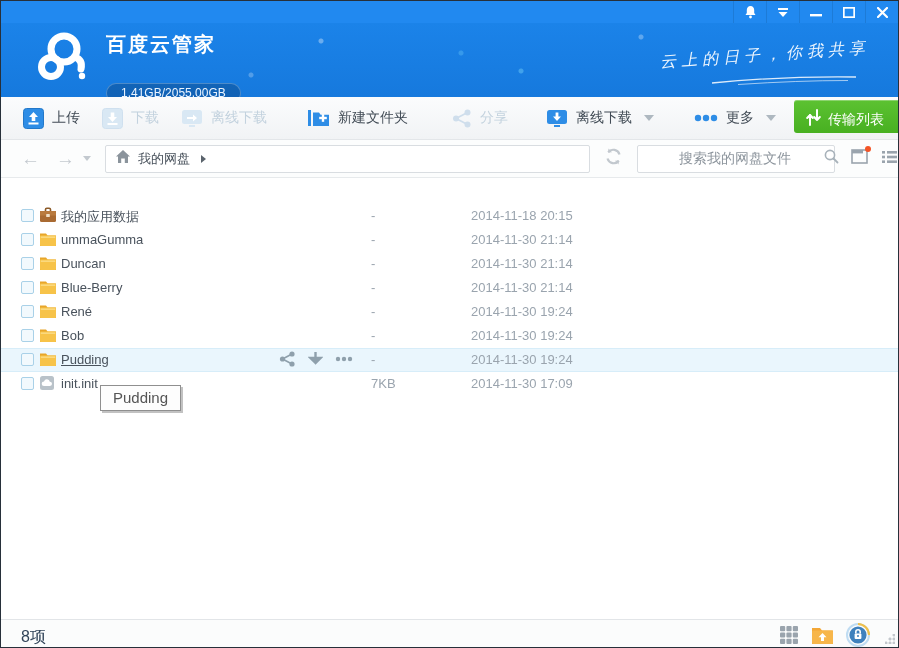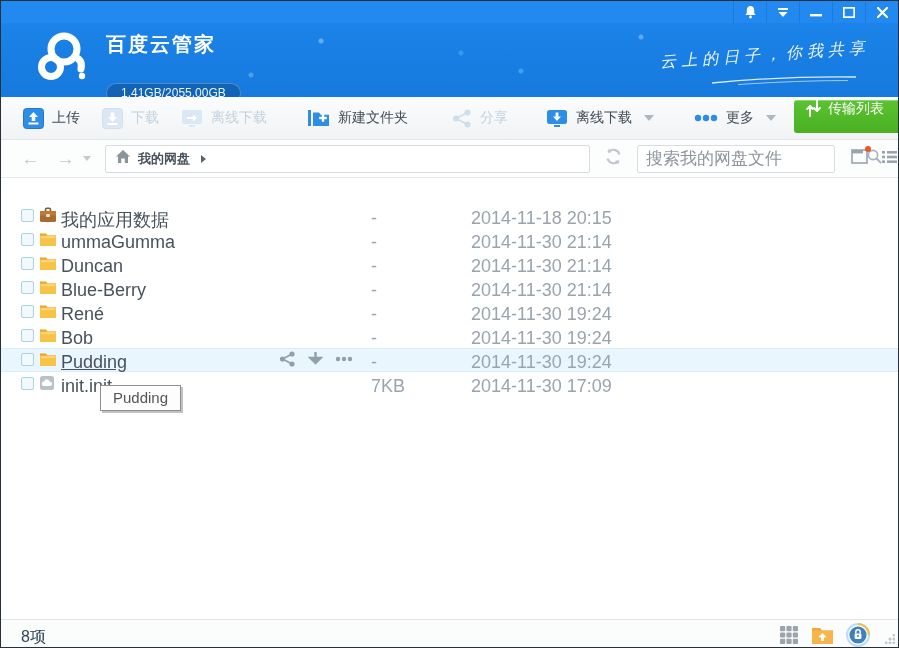--- a/index.html
+++ b/index.html
@@ -27,48 +27,48 @@
   .storage-pill{ margin-top:25px; display:inline-block; background:rgba(8,56,110,0.35); border:1px solid rgba(255,255,255,0.25); color:#eaf4ff; font-size:12px; padding:2px 14px; border-radius:10px; }
   .slogan{ position:absolute; right:28px; top:22px; color:rgba(255,255,255,0.92); font-size:16px; font-style:italic; letter-spacing:5px; transform:rotate(-4deg); }
   .slogan-swoosh{ position:absolute; right:40px; top:52px; width:150px; height:10px; }
 
   
   .toolbar{ position:absolute; left:0; top:96px; width:100%; height:43px; background:linear-gradient(180deg,#fbfcfd,#f1f3f5); border-bottom:1px solid #e3e6e9; display:flex; align-items:center; }
   .tool{ display:flex; align-items:center; gap:8px; font-size:14px; color:#424c56; margin-left:22px; cursor:pointer; white-space:nowrap; }
   .tool.disabled{ color:#c3d2de; cursor:default;font-family:Liberation Serif, serif; }
   .tool .caret{ width:0; height:0; border-left:5px solid transparent; border-right:5px solid transparent; border-top:6px solid #aeb8c0; margin-left:4px; }
   .tool svg{ display:block; }
-  .transfer-btn{ position:absolute; right:0; top:3px; height:33px; background:linear-gradient(180deg,#5cc232,#48b021); color:#fff; font-size:14px; display:flex; align-items:flex-start; gap:7px; padding:0 14px 15px 12px; border-radius:3px 0 0 3px; cursor:pointer; box-shadow:inset 0 1px 0 rgba(255,255,255,.3); }
+  .transfer-btn{ position:absolute; right:0; top:3px; height:33px; background:linear-gradient(180deg,#5cc232,#48b021); color:#fff; font-size:14px; display:flex; align-items:flex-end; gap:7px; padding:0 14px 4px 12px; border-radius:3px 0 0 3px; cursor:pointer; box-shadow:inset 0 1px 0 rgba(255,255,255,.3); }
 
   
   .navbar{ position:absolute; left:0; top:139px; width:100%; height:38px; background:#fcfdfd; border-bottom:1px solid #e7eaec; display:flex; align-items:center; }
   .nav-arrow{ font-size:19px; color:#c3c9cf; margin-left:20px; cursor:pointer; line-height:1; }
   .nav-arrow.fwd{ margin-left:16px; }
   .nav-caret{ width:0;height:0;border-left:4px solid transparent;border-right:4px solid transparent;border-top:5px solid #c3c9cf; margin-left:8px; cursor:pointer; }
-  .breadcrumb{ margin-left:14px; width:509px; height:28px; background:#fff; border:1px solid #d9dde1; border-radius:2px; display:flex; align-items:center; padding:0 9px; gap:7px;font-weight:bold; }
+  .breadcrumb{ margin-left:14px; width:509px; height:28px; background:#fff; border:1px solid #d9dde1; border-radius:2px; display:flex; align-items:center; padding:0 9px; gap:7px; }
   .breadcrumb-label{ font-size:13px; color:#49525c; cursor:pointer; }
   .crumb-arrow{ width:0;height:0;border-top:4px solid transparent;border-bottom:4px solid transparent;border-left:5px solid #5a636c; margin-left:4px; }
   .refresh{ margin-left:14px; cursor:pointer; }
   .searchbox{ margin-left:14px; width:198px; height:28px; border:1px solid #d9dde1; border-radius:2px; background:#fff; display:flex; align-items:center; padding:0 8px; }
-  .searchbox input{ border:none; outline:none; flex:1; font-size:17px; color:#555; font-family:Liberation Sans, sans-serif; background:transparent; }
+  .searchbox input{ border:none; outline:none; flex:1; font-size:14px; color:#555; font-family:Liberation Serif, serif; background:transparent;text-align:center; }
   .searchbox input::placeholder{ color:#8d959d; }
   .view-icons{ display:flex; align-items:center; gap:13px; margin-left:16px; }
   .panel-icon-wrap{ position:relative; cursor:pointer; }
   .red-dot{ position:absolute; right:-3px; top:-3px; width:6px; height:6px; border-radius:50%; background:#f35426; }
 
   
   .list-header{ position:absolute; left:0; top:177px; width:100%; height:26px; border-bottom:1px solid #e4e7ea; font-size:13px; color:#a9b3bd; }
   .list-header .checkbox{ left:20px; top:6px; }
   .hcell{ position:absolute; top:5px; }
   .hsep{ position:absolute; top:3px; width:1px; height:20px; background:#e4e7ea; }
   .sort-caret{ position:absolute; left:578px; top:11px; width:0;height:0;border-left:5px solid transparent;border-right:5px solid transparent;border-top:6px solid #9aa4ad; cursor:pointer; }
 
   
   .file-list{ position:absolute; left:0; top:203px; width:100%; }
-  .file-row{ position:relative; height:24px; font-size:18px; color:#49525c; cursor:default; }
+  .file-row{ position:relative; height:24px; font-size:13px; color:#49525c; cursor:default; }
   .file-row.hover{ background:#eaf6fd; box-shadow:inset 0 1px 0 #d7edf9, inset 0 -1px 0 #d7edf9; }
   .checkbox{ position:absolute; width:13px; height:13px; border:1px solid #a9d1e8; background:#f2f9fd; border-radius:2px; cursor:pointer; }
   .file-row .checkbox{ left:20px; top:5px; }
   .file-icon{ position:absolute; left:38px; top:3px; width:18px; height:17px; }
   .file-icon svg{ display:block; }
   .cell-name{ position:absolute; left:60px; top:4px; cursor:pointer; }
   .file-row.hover .cell-name{ text-decoration:underline; }
   .cell-size{ position:absolute; left:370px; top:4px; color:#9aa4ae; }
   .cell-modified{ position:absolute; left:470px; top:4px; color:#9aa4ae; }
   .row-actions{ position:absolute; left:278px; top:3px; display:flex; gap:12px; align-items:center; }

